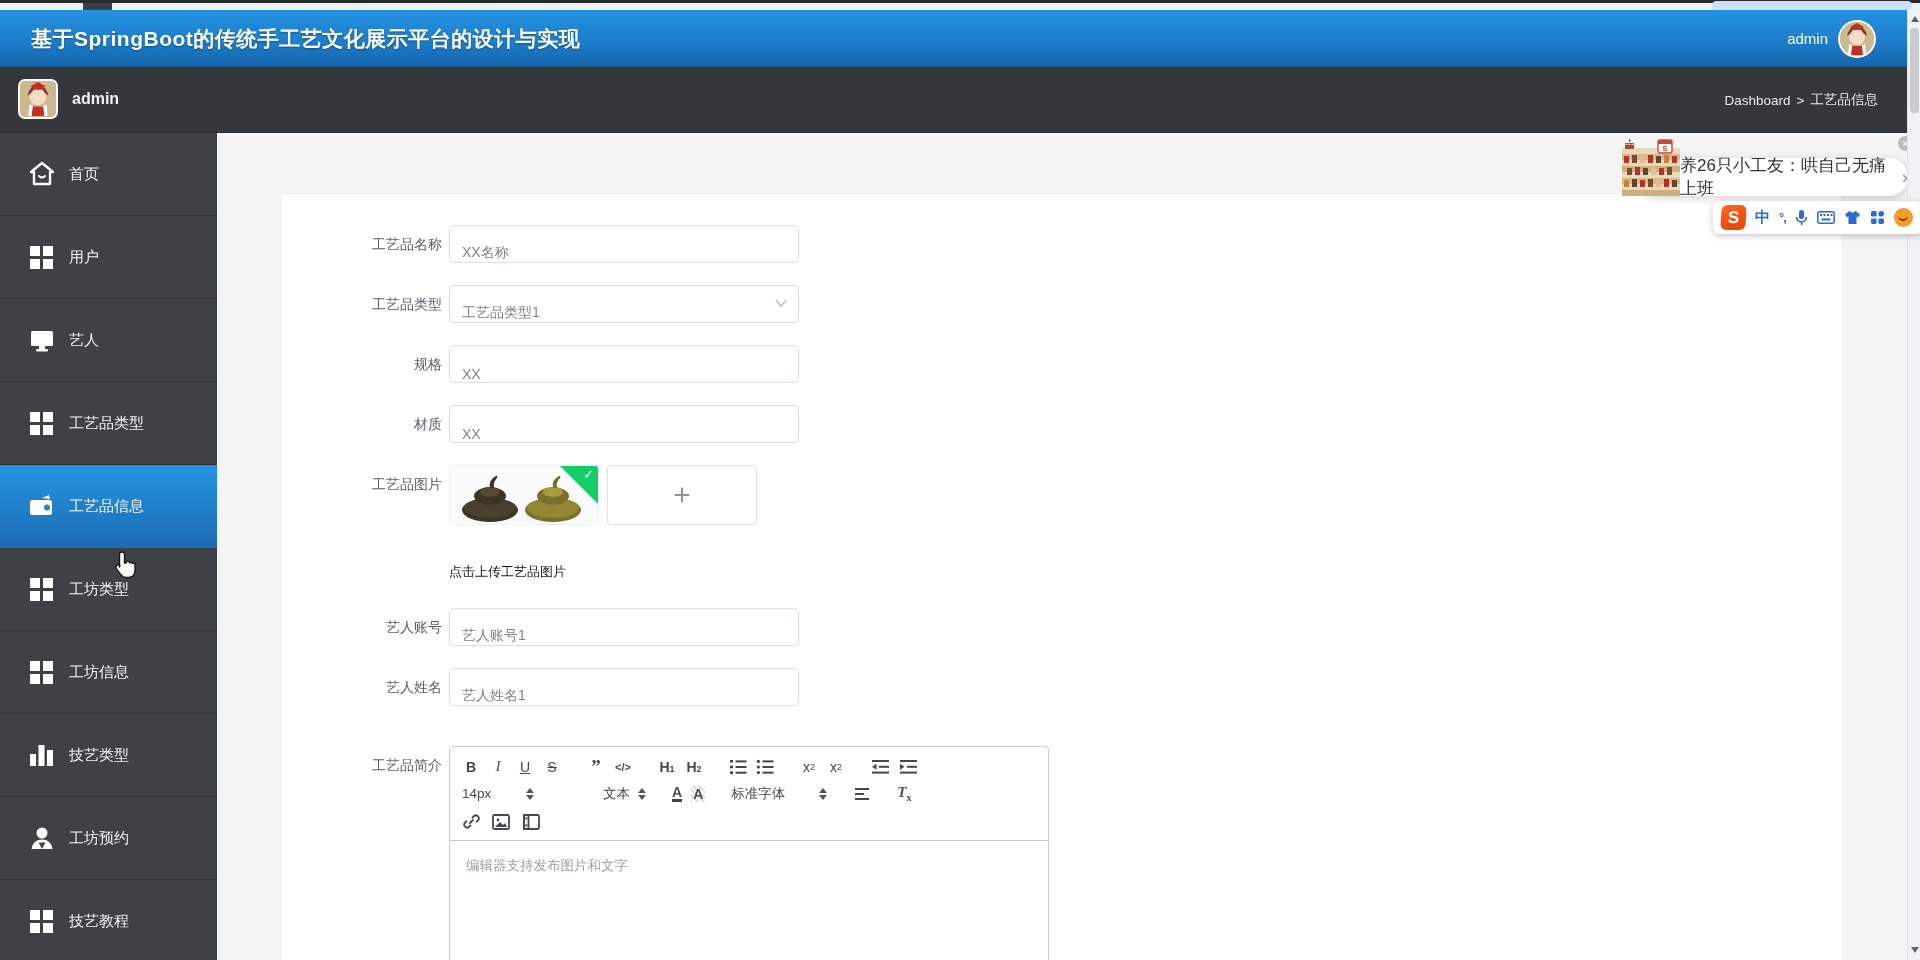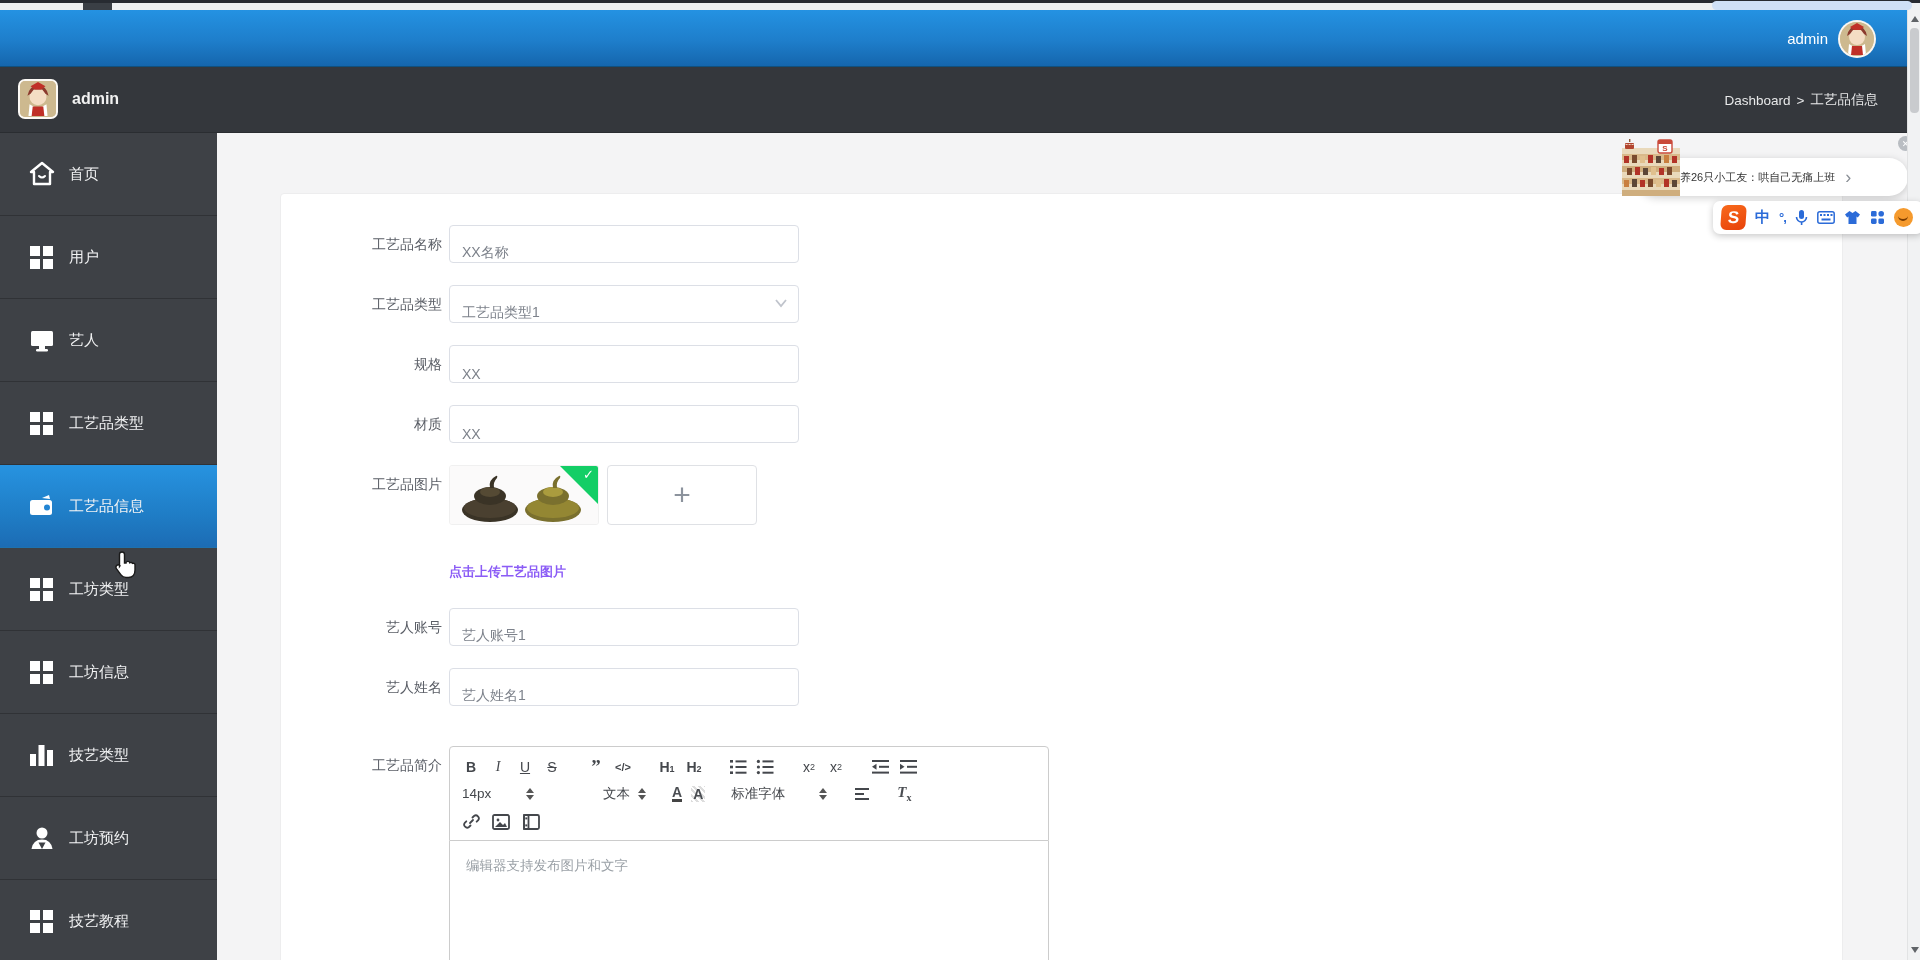--- a/index.html
+++ b/index.html
@@ -55,21 +55,21 @@
 
   .thumb-row { margin-top:22px; }
   #thumb { width:150px; height:60px; border-radius:3px; position:relative; overflow:hidden; flex:none; background:#fdfdfd; border:1px solid #f0f0f0;}
   #thumb .corner { position:absolute; right:0; top:0; width:0; height:0;
     border-left:38px solid transparent; border-top:38px solid #13ce66; }
   #thumb .check { position:absolute; right:4px; top:1px; color:#fff; font-size:13px; font-weight:bold; }
   #upload-btn { width:150px; height:60px; margin-left:8px; border:1px solid #dfe1e5; border-radius:4px;
     background:#fff; display:flex; align-items:center; justify-content:center; cursor:pointer; }
   #upload-btn .plus { color:#8c939d; font-size:30px; font-weight:300; line-height:1; }
   .hint-row { margin-top:38px; }
-  .hint { color:#8b5cf6; font-size:13px; line-height:17px;font-weight:bold; }
+  .hint { color:#0f172a; font-size:13px; line-height:17px; }
   .frow.acct { margin-top:28px; }
   .frow.editor-row { margin-top:40px; }
 
   
   #editor { width:600px; }
   #ed-toolbar { border:1px solid #ccc; border-radius:4px 4px 0 0; padding:7px 12px 6px; background:#fff; }
   .ed-line { display:flex; align-items:center; height:25px; gap:9px; color:#4a4d52; }
   .tbtn { display:flex; align-items:center; justify-content:center; min-width:18px; height:22px;
     font-size:14px; color:#44474c; cursor:pointer; }
   .tbtn.b { font-weight:bold; }
@@ -88,21 +88,21 @@
     background:repeating-linear-gradient(45deg,#ddd 0 2px,#fff 2px 4px); }
   .cleanT { font-family:"Liberation Serif",serif; font-style:italic; font-weight:bold; font-size:15px; cursor:pointer;text-align:right;}
   .cleanT sub { font-size:10px; font-style:normal; }
   #ed-content { border:1px solid #ccc; border-top:none; border-radius:0 0 4px 4px; height:200px; background:#fff; padding:16px; }
   #ed-content .ph { color:#9aa0a6; font-size:13.5px; }
 
   
   #ad-popup { position:absolute; left:1405px; top:7px; width:300px; height:60px; }
   #ad-bubble { position:absolute; left:16px; top:18px; width:270px; height:38px; background:#fff;
     border-radius:19px; box-shadow:0 2px 8px rgba(0,0,0,.18); display:flex; align-items:center; padding-left:42px; }
-  #ad-bubble .txt { font-size:11px; color:#333; }
+  #ad-bubble .txt { font-size:17px; color:#333; }
   #ad-bubble .chev { margin-left:10px; color:#8a8f96; font-size:18px; line-height:1; }
   #ad-img { position:absolute; left:0; top:8px; width:58px; height:48px; }
   #ad-close { position:absolute; left:276px; top:-4px; width:15px; height:15px; border-radius:50%;
     background:#b9bdc2; color:#fff; font-size:9px; display:flex; align-items:center; justify-content:center; cursor:pointer;}
   #ad-mini-icons { position:absolute; left:2px; top:-2px; display:flex; gap:22px; }
 
   
   #ime-bar { position:absolute; left:1496px; top:68px; width:210px; height:33px; background:#fff;
     border-radius:7px; box-shadow:0 2px 7px rgba(0,0,0,.22); display:flex; align-items:center; gap:9px; padding:0 8px; z-index:30;}
   #ime-logo { width:25px; height:25px; border-radius:6px; background:linear-gradient(160deg,#f86a1c,#e8420a);
@@ -129,20 +129,21 @@
 </head>
 <body>
 
 <div id="top-strip">
   <div class="darkline"></div>
   <div class="darkseg"></div>
   <div class="pill"></div>
 </div>
 
 <div id="app-header">
+  <div id="app-title">基于SpringBoot的传统手工艺文化展示平台的设计与实现</div>
   <div id="hdr-user">
     <span class="uname">admin</span>
     <span class="avatar-round">
       <svg width="34" height="34" viewBox="0 0 34 34">
         <rect width="34" height="34" fill="#cdb98f"></rect>
         <circle cx="17" cy="15" r="8" fill="#f4ddc4"></circle>
         <path d="M7 14 Q9 4 17 4 Q25 4 27 14 L24 12 L21 8 L13 8 L10 12 Z" fill="#8c3a2e"></path>
         <path d="M10 5 L17 1 L24 5 L20 8 L14 8 Z" fill="#c03028"></path>
         <path d="M9 22 Q17 28 25 22 L26 33 L8 33 Z" fill="#fff"></path>
         <path d="M12 24 L22 24 L23 33 L11 33 Z" fill="#c03028"></path>

